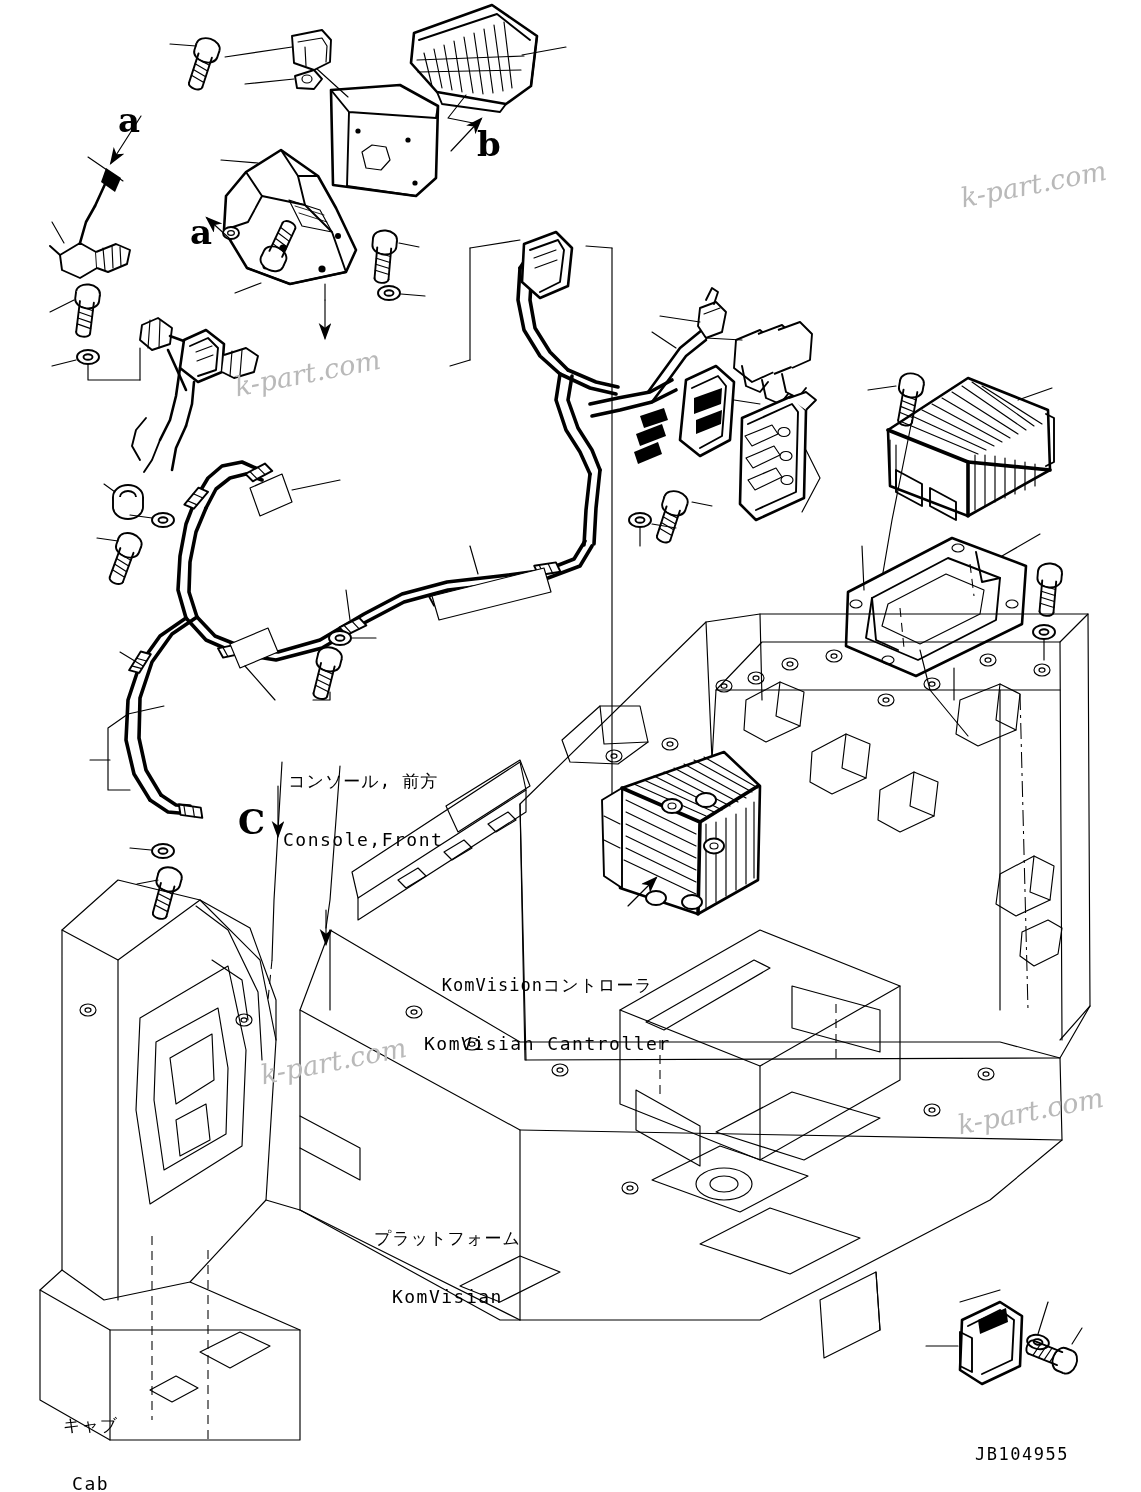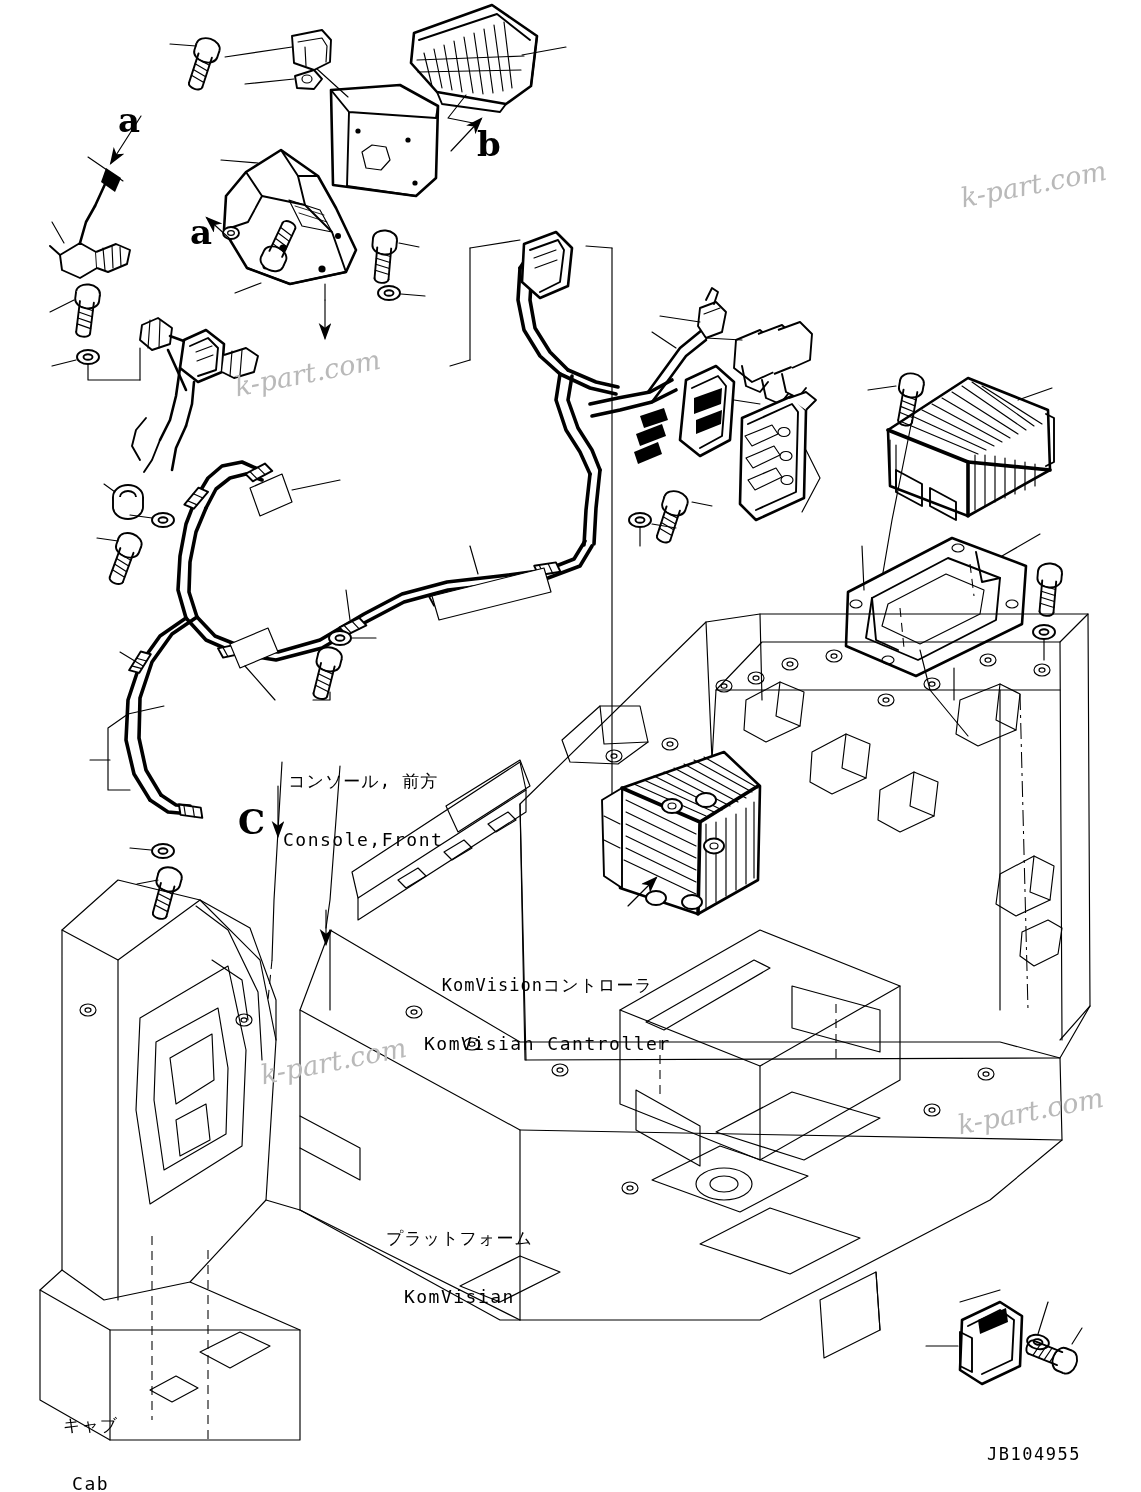--- a/index.html
+++ b/index.html
@@ -46,21 +46,20 @@
     font-size: 34px;
     font-weight: 700;
     line-height: 1;
   }
   .dwgno {
     position: absolute;
     color: #000000;
     font-family: "DejaVu Sans Mono", monospace;
     font-size: 17px;
     letter-spacing: 1.5px;
-    margin-left: 12px;
   }
   .wm {
     position: absolute;
     color: #b9b9b9;
     font-family: "DejaVu Serif", serif;
     font-size: 27px;
     font-style: italic;
     white-space: pre;
     transform: rotate(-11deg);
     transform-origin: left top;
@@ -588,21 +587,21 @@
   <div class="lbl centered" style="left:424px; top:937px;">
     <div class="lbl-jp">KomVisionコントローラ</div>
     <div class="lbl-en">KomVisian Cantroller</div>
   </div>
 
   <div class="lbl centered" style="left:283px; top:733px;">
     <div class="lbl-jp">コンソール, 前方</div>
     <div class="lbl-en">Console,Front</div>
   </div>
 
-  <div class="lbl centered" style="left:386px; top:1190px;">
+  <div class="lbl centered" style="left:374px; top:1190px;">
     <div class="lbl-jp">プラットフォーム</div>
     <div class="lbl-en">KomVisian</div>
   </div>
 
   <div class="lbl centered" style="left:63px; top:1377px;">
     <div class="lbl-jp">キャブ</div>
     <div class="lbl-en">Cab</div>
   </div>
 
   <div class="dwgno" style="left:975px; top:1444px;">JB104955</div>

